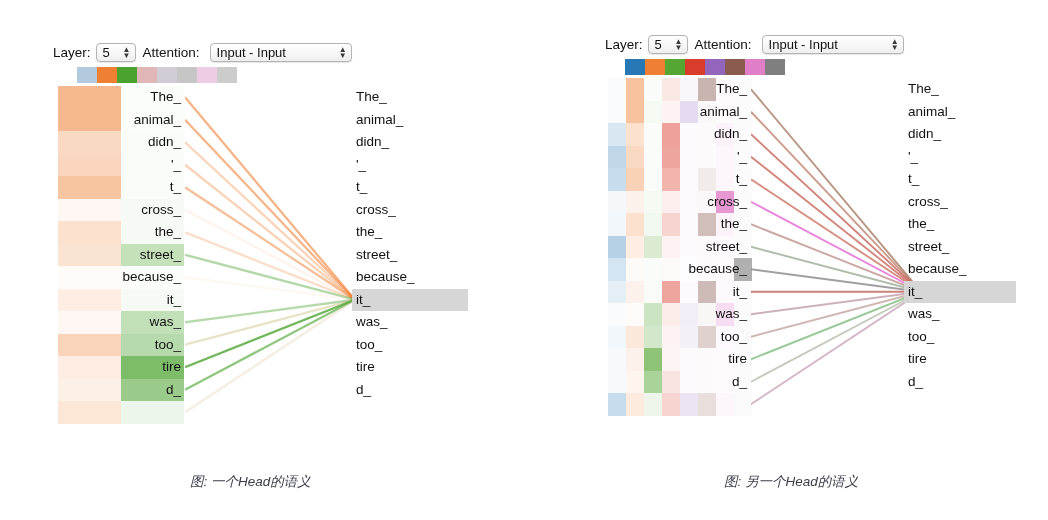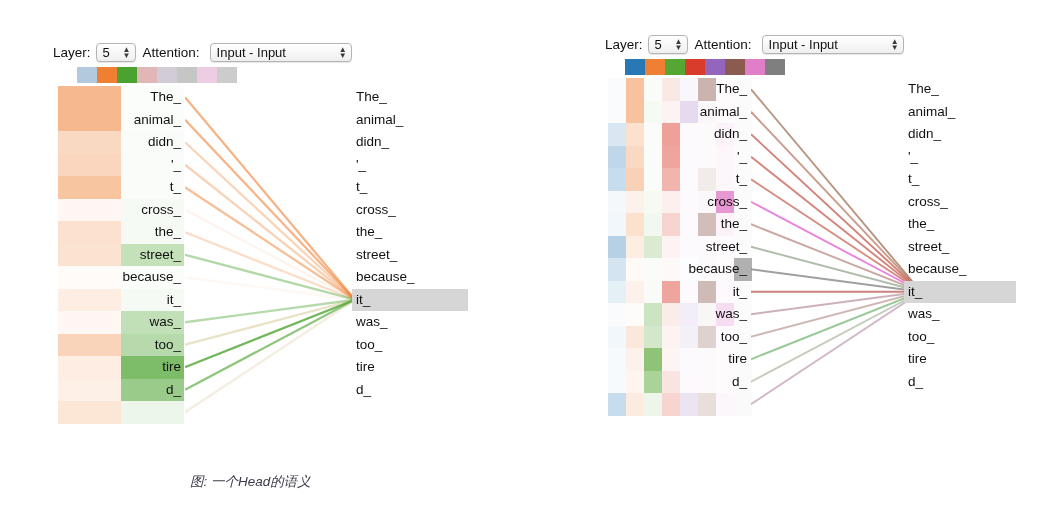--- a/index.html
+++ b/index.html
@@ -414,13 +414,14 @@
       <div class="tok left" style="height: 22.5px; line-height: 22.5px;">the_</div>
       <div class="tok left" style="height: 22.5px; line-height: 22.5px;">street_</div>
       <div class="tok left" style="height: 22.5px; line-height: 22.5px;">because_</div>
       <div class="tok left sel" style="height: 22.5px; line-height: 22.5px;">it_</div>
       <div class="tok left" style="height: 22.5px; line-height: 22.5px;">was_</div>
       <div class="tok left" style="height: 22.5px; line-height: 22.5px;">too_</div>
       <div class="tok left" style="height: 22.5px; line-height: 22.5px;">tire</div>
       <div class="tok left" style="height: 22.5px; line-height: 22.5px;">d_</div>
     </div>
 
+  <div class="caption" style="left:200px;top:473px;">图: 另一个Head的语义</div>
 </div>
 
 </body></html>

